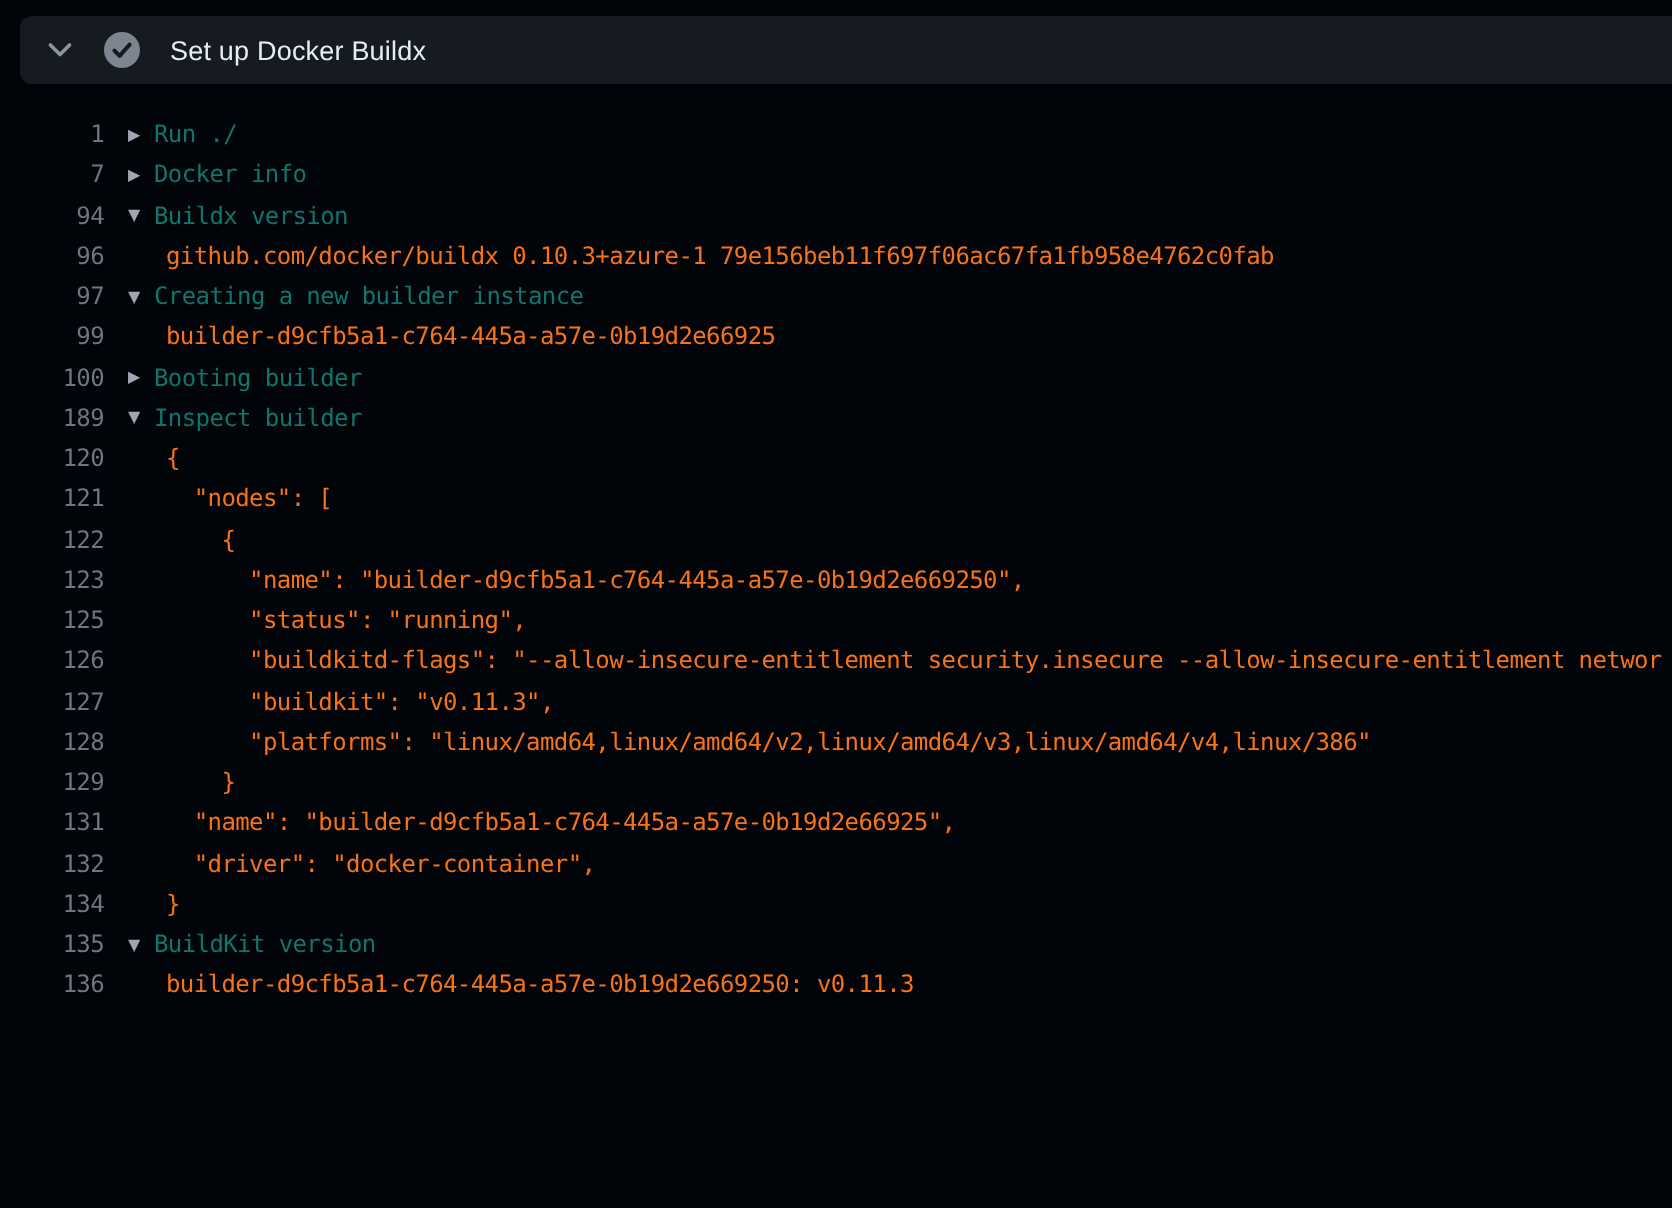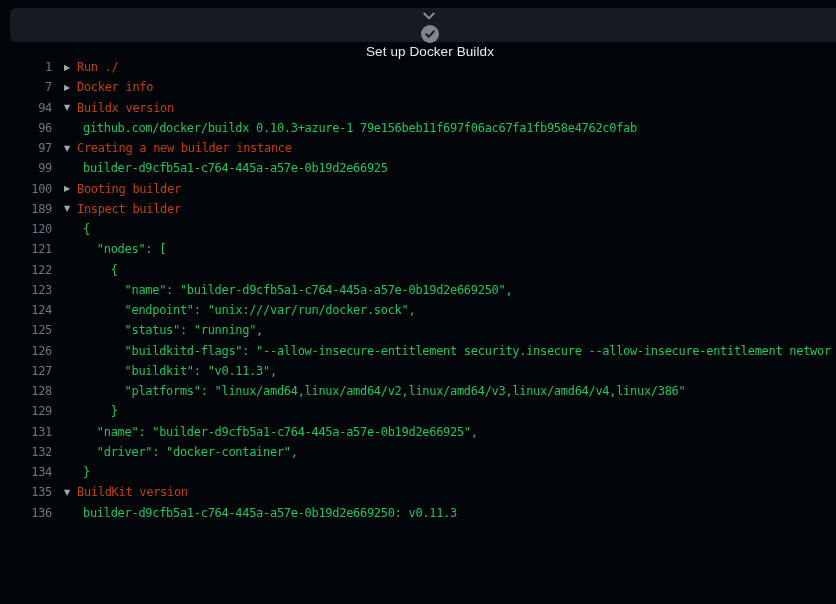--- a/index.html
+++ b/index.html
@@ -4,21 +4,21 @@
 <style>
   html,body{margin:0;padding:0}
   body{
     width:836px;height:604px;overflow:hidden;position:relative;
     background:#010409;
     font-family:"Liberation Sans", sans-serif;
   }
   .step-header{
     position:absolute;left:10px;top:8px;right:0;height:34px;
     background:#161b22;border-radius:6px 0 0 6px;
-    display:flex;align-items:center;cursor:pointer;flex-direction:column;
+    display:flex;align-items:center;cursor:pointer;
   }
   .chev{width:16px;height:16px;margin-left:12px;flex:none;display:flex;align-items:center;justify-content:center}
   .status{width:20px;height:20px;margin-left:13px;flex:none;display:flex;align-items:center;justify-content:center}
   .step-title{
     margin-left:14px;color:#e6edf3;font-size:13.5px;font-weight:400;letter-spacing:.1px;
     white-space:nowrap;
   }
   .log{
     position:absolute;left:0;top:42px;right:0;bottom:0;
     padding-top:15px;
@@ -28,22 +28,22 @@
   .row{
     display:flex;align-items:center;height:20.26px;
     padding-left:6px;white-space:pre;overflow:hidden;
   }
   .num{width:46px;flex:none;text-align:right;color:#6e7681}
   .tog{
     width:13px;flex:none;margin-left:12px;text-align:left;
     font-size:8px;color:#9ea7b3;font-family:"DejaVu Sans",sans-serif;
   }
   .txt{flex:none}
-  .row.group .txt{color:#c2410c}
-  .row.output .txt{color:#22c55e;margin-left:6px}
+  .row.group .txt{color:#0f766e}
+  .row.output .txt{color:#f97316;margin-left:6px}
   .row.command .txt{color:#3e76d3;margin-left:6px}
   .row.group{cursor:pointer}
 </style>
 </head>
 <body>
 
 <div class="step-header">
   <span class="chev">
     <svg width="16" height="16" viewBox="0 0 16 16">
       <path d="M3.2 5.5 L8 10.3 L12.8 5.5" fill="none" stroke="#8d96a0" stroke-width="1.8" stroke-linecap="round" stroke-linejoin="round"></path>
@@ -65,21 +65,20 @@
       <div class="row group"><span class="num">94</span><span class="tog">▼</span><span class="txt">Buildx version</span></div>
       <div class="row output"><span class="num">96</span><span class="tog"></span><span class="txt">github.com/docker/buildx 0.10.3+azure-1 79e156beb11f697f06ac67fa1fb958e4762c0fab</span></div>
       <div class="row group"><span class="num">97</span><span class="tog">▼</span><span class="txt">Creating a new builder instance</span></div>
       <div class="row output"><span class="num">99</span><span class="tog"></span><span class="txt">builder-d9cfb5a1-c764-445a-a57e-0b19d2e66925</span></div>
       <div class="row group"><span class="num">100</span><span class="tog">▶</span><span class="txt">Booting builder</span></div>
       <div class="row group"><span class="num">189</span><span class="tog">▼</span><span class="txt">Inspect builder</span></div>
       <div class="row output"><span class="num">120</span><span class="tog"></span><span class="txt">{</span></div>
       <div class="row output"><span class="num">121</span><span class="tog"></span><span class="txt">  "nodes": [</span></div>
       <div class="row output"><span class="num">122</span><span class="tog"></span><span class="txt">    {</span></div>
       <div class="row output"><span class="num">123</span><span class="tog"></span><span class="txt">      "name": "builder-d9cfb5a1-c764-445a-a57e-0b19d2e669250",</span></div>
-      <div class="row output"><span class="num">124</span><span class="tog"></span><span class="txt">      "endpoint": "unix:///var/run/docker.sock",</span></div>
       <div class="row output"><span class="num">125</span><span class="tog"></span><span class="txt">      "status": "running",</span></div>
       <div class="row output"><span class="num">126</span><span class="tog"></span><span class="txt">      "buildkitd-flags": "--allow-insecure-entitlement security.insecure --allow-insecure-entitlement networ</span></div>
       <div class="row output"><span class="num">127</span><span class="tog"></span><span class="txt">      "buildkit": "v0.11.3",</span></div>
       <div class="row output"><span class="num">128</span><span class="tog"></span><span class="txt">      "platforms": "linux/amd64,linux/amd64/v2,linux/amd64/v3,linux/amd64/v4,linux/386"</span></div>
       <div class="row output"><span class="num">129</span><span class="tog"></span><span class="txt">    }</span></div>
       <div class="row output"><span class="num">131</span><span class="tog"></span><span class="txt">  "name": "builder-d9cfb5a1-c764-445a-a57e-0b19d2e66925",</span></div>
       <div class="row output"><span class="num">132</span><span class="tog"></span><span class="txt">  "driver": "docker-container",</span></div>
       <div class="row output"><span class="num">134</span><span class="tog"></span><span class="txt">}</span></div>
       <div class="row group"><span class="num">135</span><span class="tog">▼</span><span class="txt">BuildKit version</span></div>
       <div class="row output"><span class="num">136</span><span class="tog"></span><span class="txt">builder-d9cfb5a1-c764-445a-a57e-0b19d2e669250: v0.11.3</span></div>

